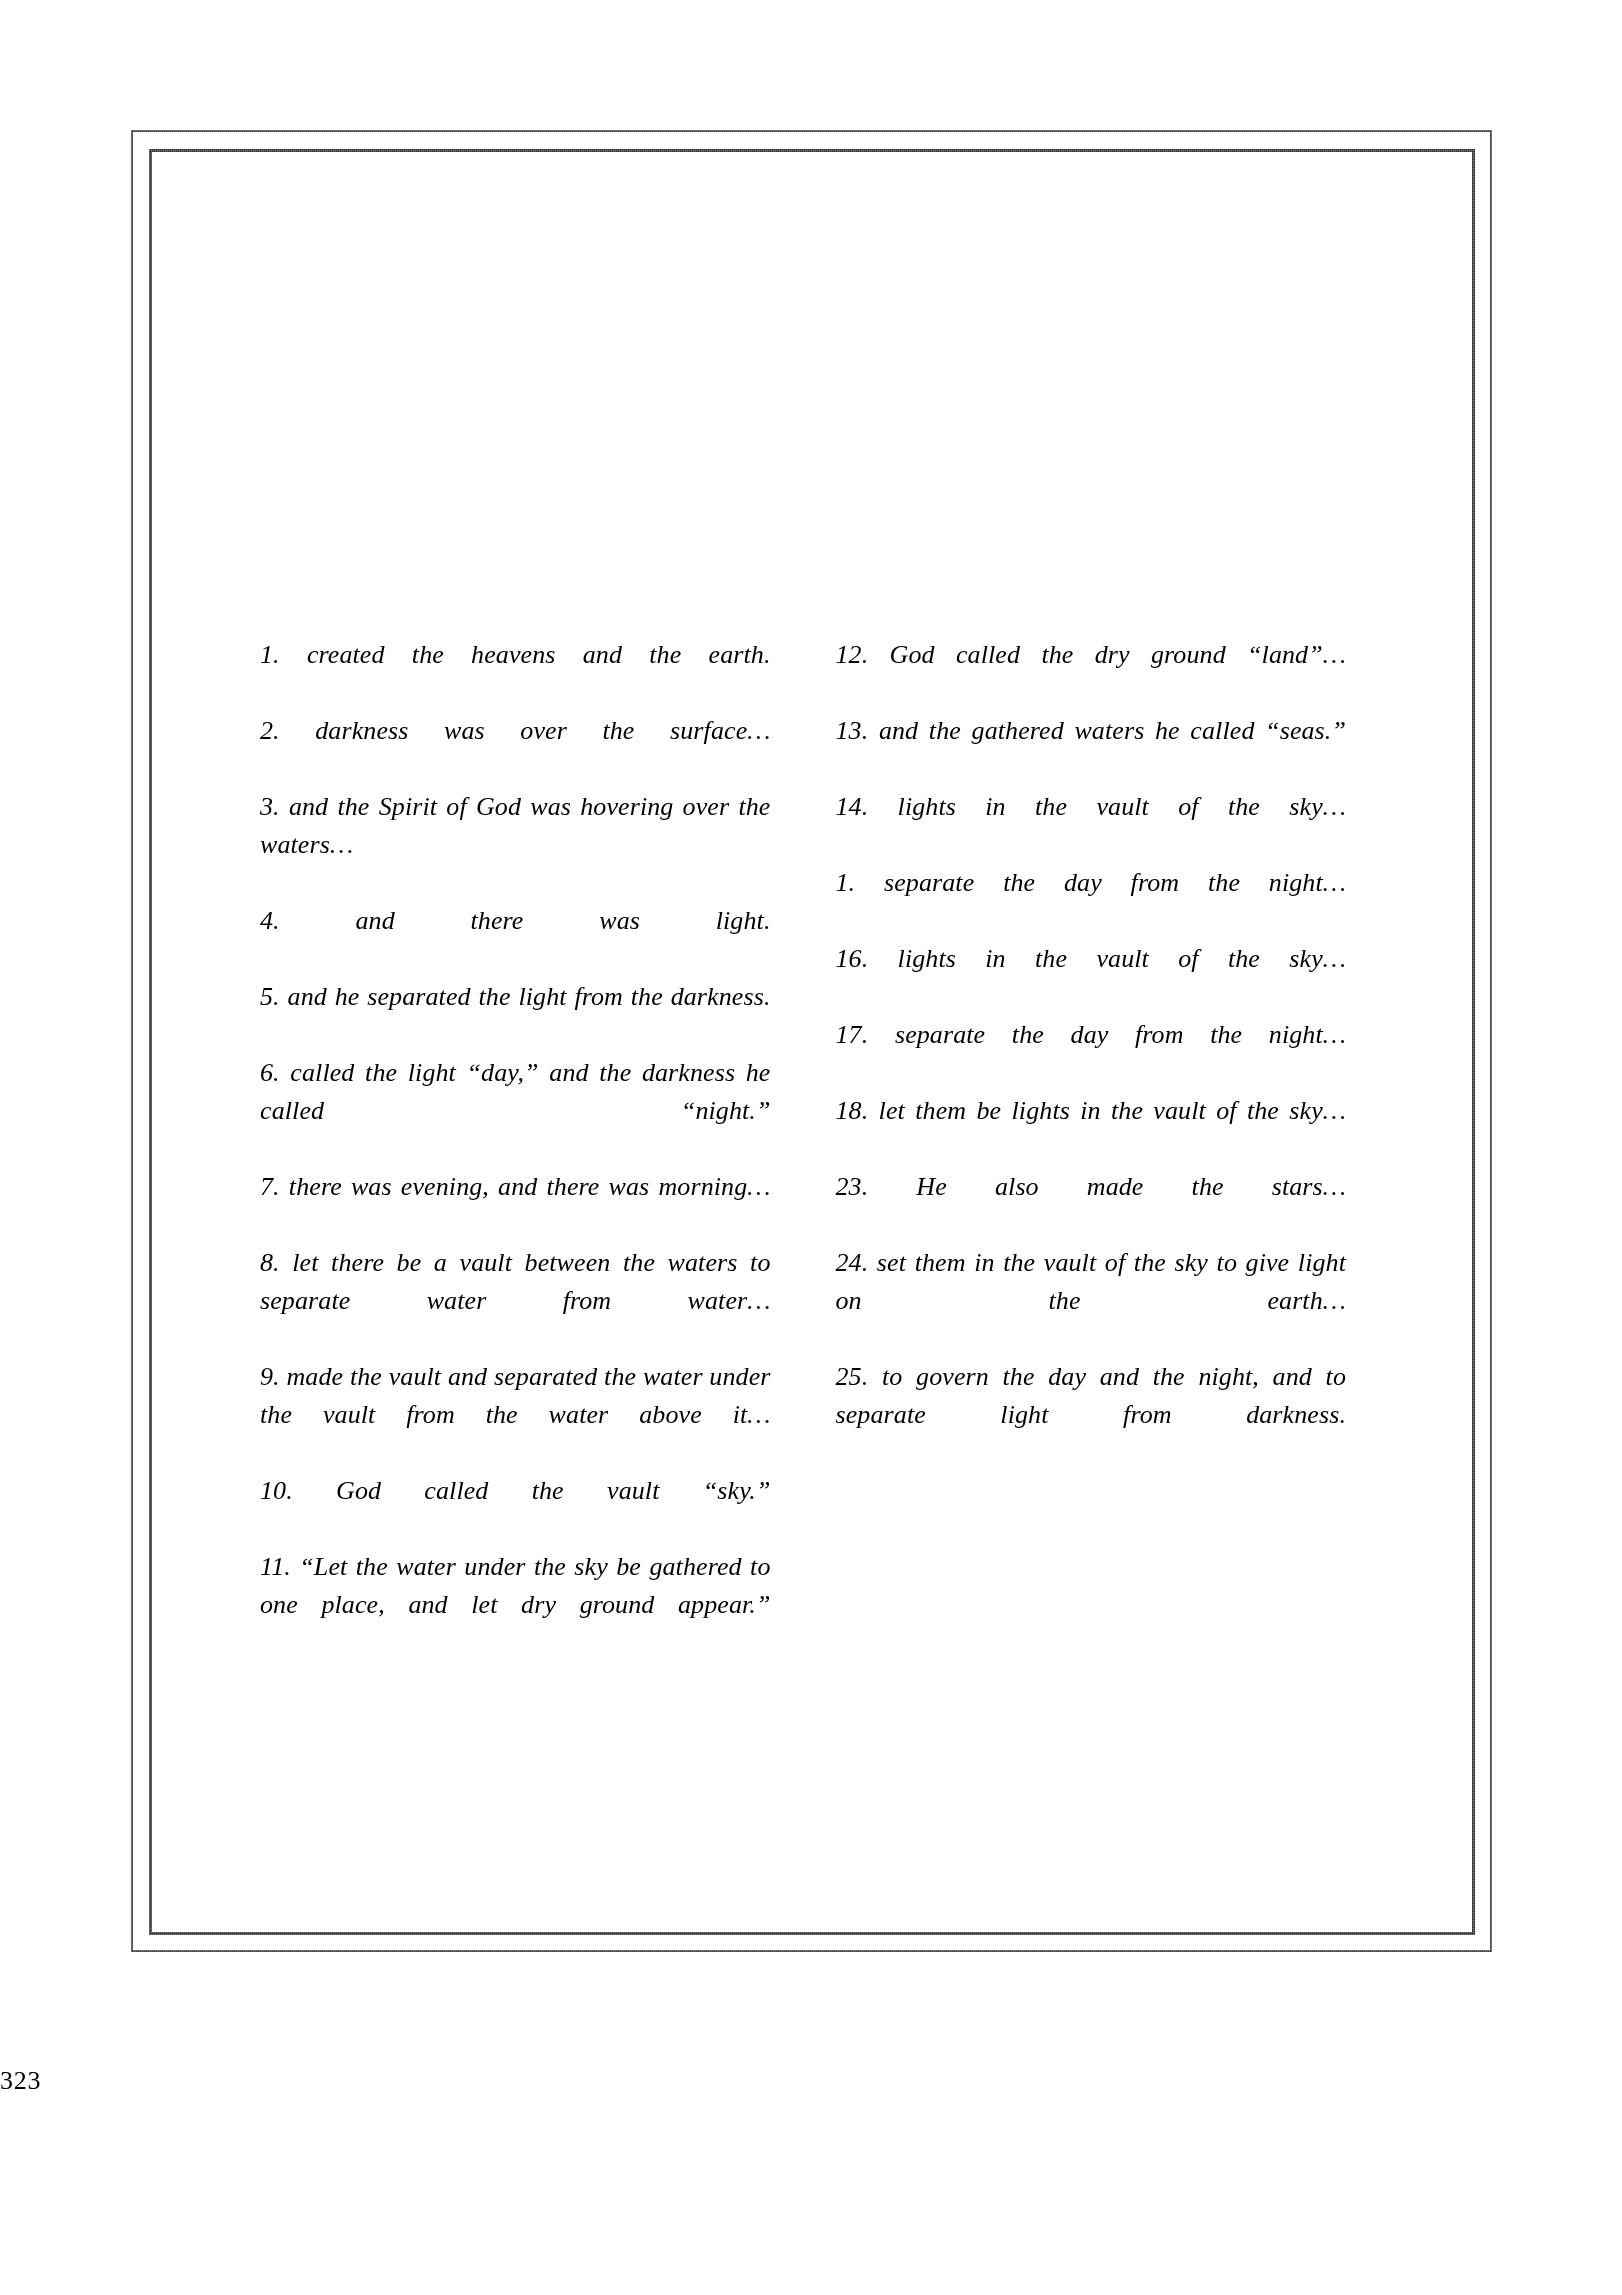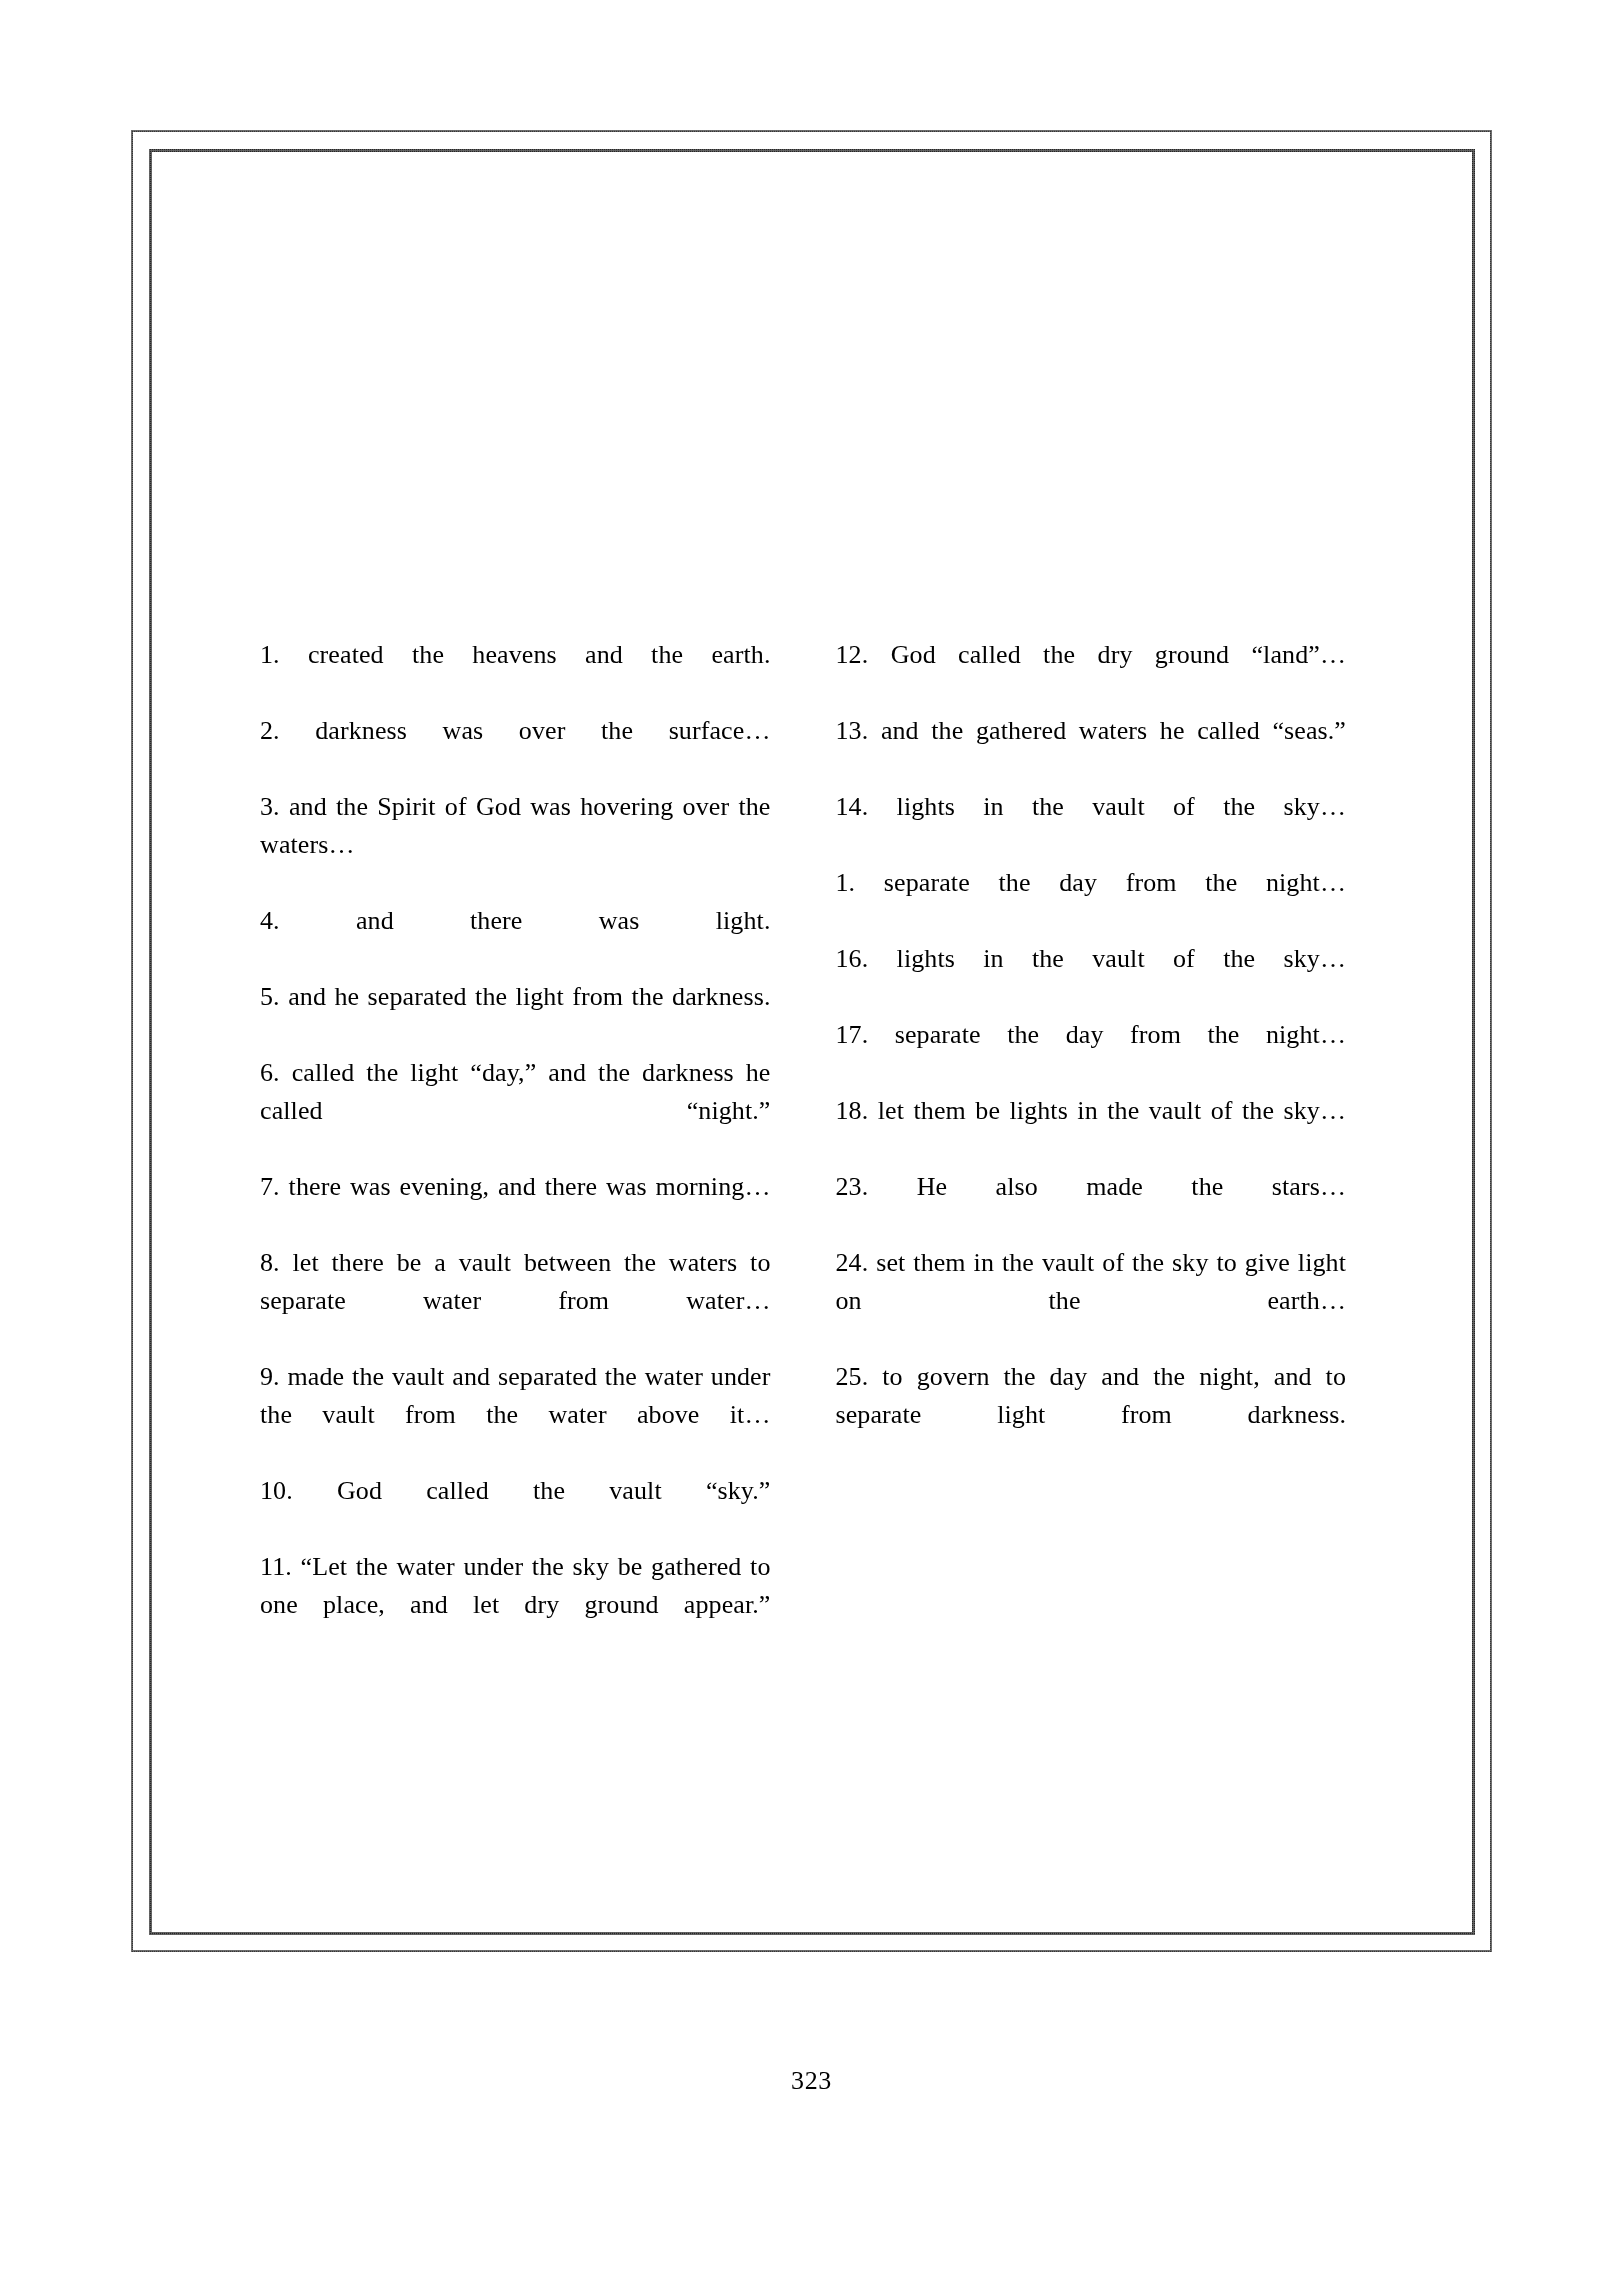--- a/index.html
+++ b/index.html
@@ -65,20 +65,21 @@
   }
 
   
   .columns {
     position: absolute;
     left: 260px;
     top: 636px;
     width: 1086px;
     display: flex;
     gap: 65px;
+    font-style: italic;
   }
 
   .column {
     width: 522px;
     font-size: 26px;
     line-height: 38px;
     text-align: justify;
     text-justify: inter-word;
     font-variant-numeric: oldstyle-nums;
     -moz-font-feature-settings: "onum";
@@ -98,21 +99,20 @@
     display: inline-block;
     width: 100%;
   }
 
   
   .folio {
     position: absolute;
     left: 0;
     top: 2066px;
     width: 1623px;
-    text-align: center;
     font-size: 26px;
     font-family: "Liberation Serif", "DejaVu Serif", serif;
     letter-spacing: 0.7px;
   }
 </style>
 </head>
 <body>
 
 <div class="page">
 

